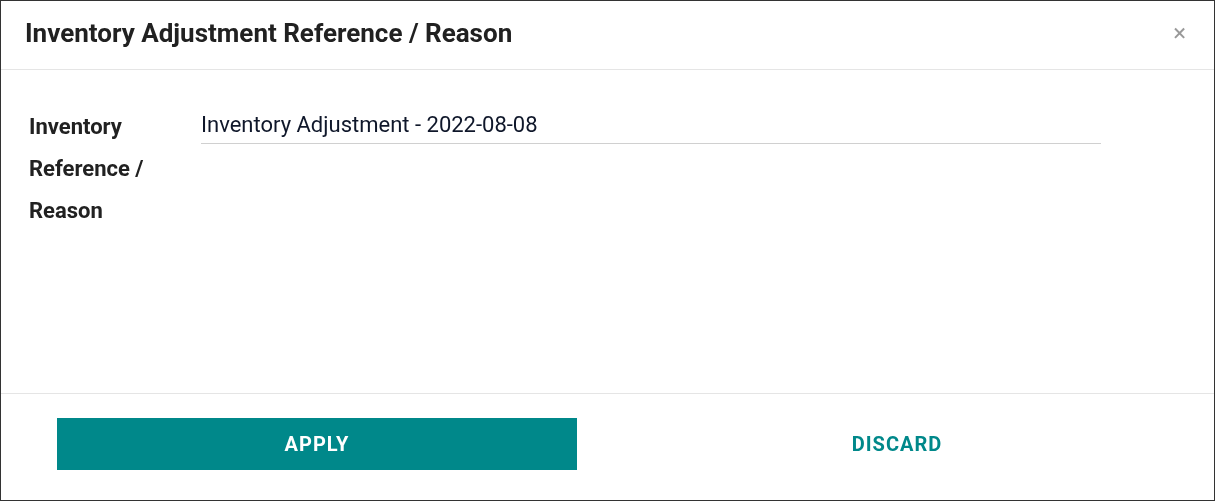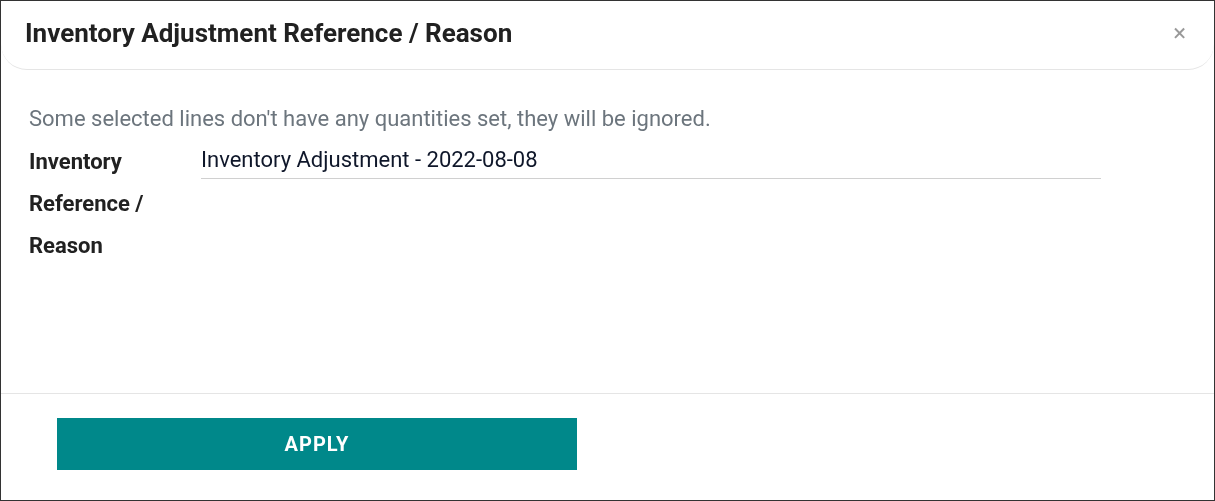--- a/index.html
+++ b/index.html
@@ -11,21 +11,20 @@
       border: 1px solid #333;
       position: relative;
       overflow: hidden;
     }
     .modal-header {
       display: flex;
       justify-content: space-between;
       align-items: center;
       padding: 16px 24px 20px 24px;
       border-bottom: 1px solid #e5e5e5;
-      border-radius: 26px;
     }
     .modal-title {
       font-size: 26px;
       font-weight: 700;
       color: #212121;
     }
     .close-btn {
       font-size: 24px;
       color: #999;
       cursor: pointer;
@@ -103,24 +102,24 @@
   </style>
 </head>
 <body>
 
 <div class="modal-header">
   <h1 class="modal-title">Inventory Adjustment Reference / Reason</h1>
   <span class="close-btn">×</span>
 </div>
 
 <div class="modal-body">
-  <p class="warning-text">Some selected lines don't have any quantities set, they will be ignored.</p>
   <div class="form-row">
     <div class="form-label">Inventory Reference / Reason</div>
     <div class="form-input-wrap">
       <input type="text" class="form-input" value="Inventory Adjustment - 2022-08-08" style="">
     </div>
   </div>
 </div>
 
 <div class="modal-footer">
   <button class="btn btn-primary">APPLY</button>
+  <button class="btn btn-secondary">DISCARD</button>
 </div>
 
 </body></html>

